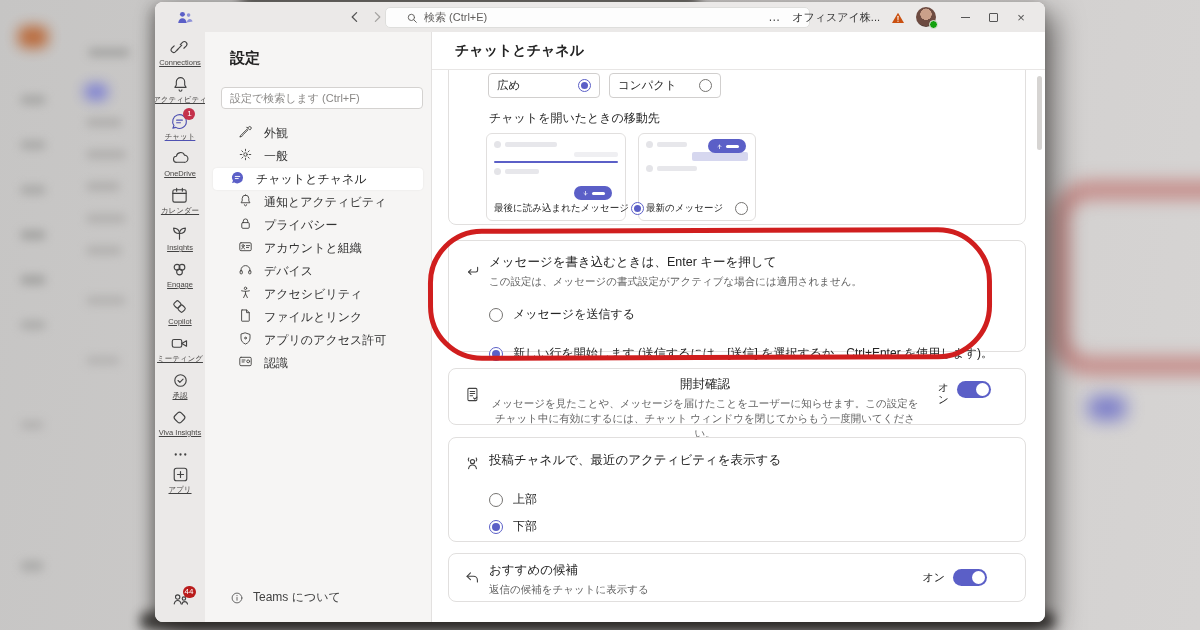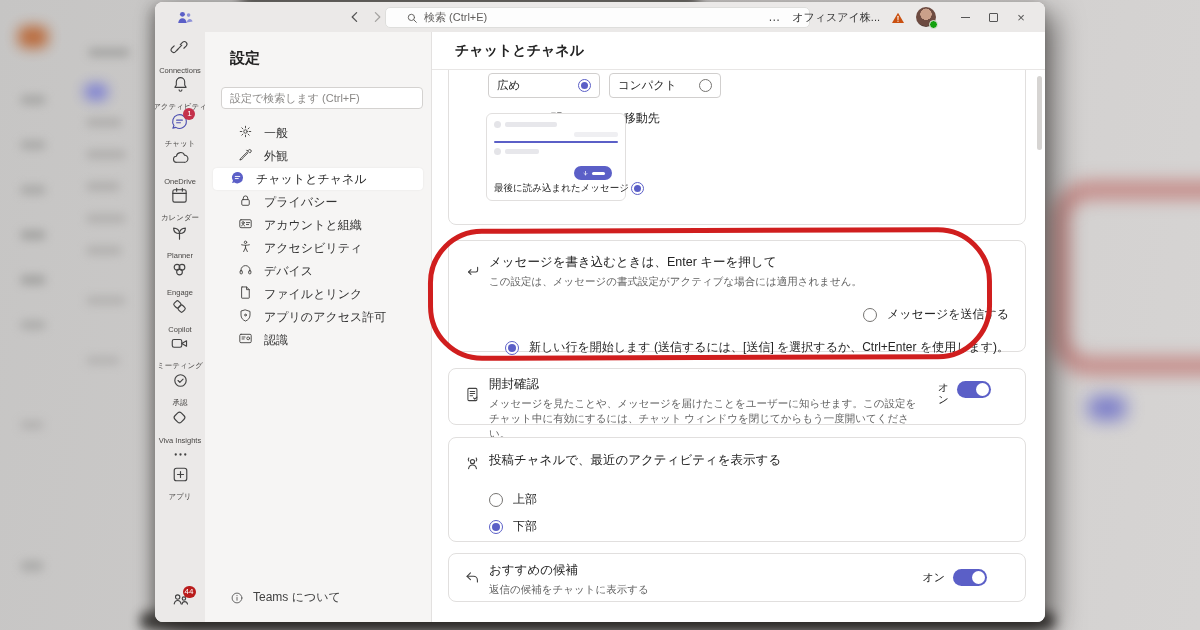--- a/index.html
+++ b/index.html
@@ -34,21 +34,21 @@
   .tb-status { position:absolute; right:-2px; bottom:-2px; width:9px; height:9px; border-radius:50%;
                background:#13a10e; border:1.5px solid #ebe9e8; }
   .wc { display:flex; align-items:center; gap:0; margin-left:4px; }
   .wc-btn { width:28px; height:30px; display:flex; align-items:center; justify-content:center; color:#555; font-size:13px; }
   .g-min { width:9px; height:1px; background:#555; }
   .g-max { width:9px; height:9px; border:1px solid #555; border-radius:1px; }
 
   
   .wbody { display:flex; height:590px; }
   .rail { width:50px; background:#ebe9e8; display:flex; flex-direction:column; align-items:center; padding-top:6px; flex:0 0 50px; }
-  .rail-item { position:relative; height:37px; display:flex; flex-direction:column; align-items:center; justify-content:space-between; color:#424242; }
+  .rail-item { position:relative; height:37px; display:flex; flex-direction:column; align-items:center; justify-content:flex-start; color:#424242;text-decoration:underline; }
   .rail-item .ri-ic { position:relative; width:19px; height:19px; }
   .rail-item .ri-ic svg { width:19px; height:19px; }
   .rail-item.accent { color:#4f52b2; }
   .ri-label { font-size:7.5px; color:#484644; margin-top:1px; white-space:nowrap; }
   .ri-badge { position:absolute; top:-4px; right:-6px; min-width:12px; height:12px; border-radius:7px; background:#c4314b;
               color:#fff; font-size:8px; line-height:12px; text-align:center; padding:0 2px; }
   .ri-badge.orange { background:#b91c1c; }
   .rail-item.short { height:20px; }
   .rail-bottom { margin-top:auto; margin-bottom:12px; }
 
@@ -73,21 +73,21 @@
   .card2 { top:170px; height:112px; }
   .card3 { top:298px; height:57px; }
   .card4 { top:367px; height:105px; }
   .card5 { top:483px; height:49px; }
 
   
   .density { position:absolute; left:39px; top:16px; display:flex; gap:9px; }
   .density-box { width:112px; height:25px; border:1px solid #d1cfce; border-radius:4px; display:flex; align-items:center;
                  justify-content:space-between; padding:0 8px; font-size:11.5px; color:#242424; background:#fff; }
   .ol-label { position:absolute; left:40px; top:53px; font-size:12px; color:#242424; }
-  .ol-cards { position:absolute; left:37px; top:56px; display:flex; gap:12px; }
+  .ol-cards { position:absolute; left:37px; top:76px; display:flex; gap:12px; }
   .olc { height:88px; border:1px solid #e1dfde; border-radius:6px; padding:7px 7px 5px; display:flex; flex-direction:column; background:#fff; }
   .olc-ill { flex:1; position:relative; }
   .olc-label { display:flex; align-items:center; justify-content:space-between; font-size:9.5px; color:#242424; white-space:nowrap; gap:2px; }
   .ir { display:flex; align-items:center; gap:4px; margin-bottom:4px; }
   .idot { width:7px; height:7px; border-radius:50%; background:#e4e4e8; flex:0 0 7px; }
   .ibar { height:5px; border-radius:2px; background:#e7e7eb; }
   .ibar.lav { background:#d6d7ef; }
   .idiv { height:2px; background:#5b5fc7; border-radius:1px; margin:3px 0 5px; }
   .pill { position:absolute; width:38px; height:14px; border-radius:8px; background:#5b5fc7; display:flex; align-items:center;
           justify-content:center; gap:3px; }
@@ -106,24 +106,24 @@
   .radio.sel::after { content:''; position:absolute; inset:2px; background:#5b5fc7; border-radius:50%; }
   .radio.sm { width:13px; height:13px; flex:0 0 13px; }
 
   .toggle { position:relative; width:34px; height:17px; border-radius:9px; background:#5b5fc7; display:inline-block; }
   .toggle .knob { position:absolute; right:2px; top:2px; width:13px; height:13px; border-radius:50%; background:#fff; }
   .tlabel { font-size:11px; color:#242424; }
   .tlabel.stacked { width:13px; line-height:1.15; word-break:break-all; font-size:10.5px; }
 
   .card2 .c-ic { top:22px; }
   .c2-body { padding:13px 16px 0 40px; }
-  #enter-opts { margin-top:17px; display:flex; flex-direction:column; gap:16px;align-items:flex-end; }
+  #enter-opts { margin-top:17px; display:flex; flex-direction:column; gap:22px; }
 
   .card3 .c-ic { top:17px; }
-  .c3-body { padding:7px 104px 0 40px; }
+  .c3-body { padding:7px 104px 0 40px;text-align:center; }
   .c3-toggle { position:absolute; right:34px; top:12px; display:flex; gap:6px; align-items:flex-start; }
 
   .card4 .c-ic { top:17px; }
   .c4-body { padding:14px 16px 0 40px; }
   #channel-opts { margin-top:22px; display:flex; flex-direction:column; gap:10px; }
 
   .card5 .c-ic { top:15px; }
   .c5-body { padding:8px 120px 0 40px; }
   .c5-toggle { position:absolute; right:38px; top:15px; display:flex; gap:8px; align-items:center; }
 
@@ -251,21 +251,21 @@
                 <path d="M3 7.8h14M7 2.4v3M13 2.4v3"></path>
               </svg></span>
             <div class="ri-label">カレンダー</div>
           </div>
           <div class="rail-item">
             <span class="ri-ic"><svg viewBox="0 0 20 20" fill="none" stroke="currentColor" stroke-width="1.2" stroke-linecap="round" stroke-linejoin="round">
                 <path d="M10 17v-6"></path>
                 <path d="M10 11C10 7.4 7.4 5.4 3.8 5.4c0 3.8 2.4 5.6 6.2 5.6z"></path>
                 <path d="M10 11c0-3.6 2.6-5.6 6.2-5.6 0 3.8-2.4 5.6-6.2 5.6z"></path>
               </svg></span>
-            <div class="ri-label">Planner</div>
+            <div class="ri-label">Insights</div>
           </div>
           <div class="rail-item">
             <span class="ri-ic"><svg viewBox="0 0 20 20" fill="none" stroke="currentColor" stroke-width="1.2" stroke-linecap="round" stroke-linejoin="round">
                 <circle cx="7.4" cy="7.6" r="3"></circle>
                 <circle cx="12.6" cy="7.6" r="3"></circle>
                 <circle cx="10" cy="12.6" r="3"></circle>
               </svg></span>
             <div class="ri-label">Engage</div>
           </div>
           <div class="rail-item">
@@ -318,68 +318,75 @@
               </svg><span class="ri-badge orange">44</span></span>
           </div>
         </nav>
 
       <aside class="settings">
         <div class="s-title">設定</div>
         <input class="s-search" placeholder="設定で検索します (Ctrl+F)" style="">
         <div id="s-nav">
             <div class="nav-item">
               <span><svg viewBox="0 0 20 20" fill="none" stroke="currentColor" stroke-width="1.25" stroke-linecap="round" stroke-linejoin="round">
+                  <path d="M3 17c2.1-.1 3.2-1 3.7-2.6L13 8.1 11.9 7l-6.4 6.3C4 14.5 3.1 15.3 3 17z"></path>
+                  <path d="m11.9 4.3 3.8 3.8 1.4-1.4a1.9 1.9 0 0 0-2.7-2.7l-1.1 1.1z"></path>
+                </svg></span>
+              <span>外観</span>
+            </div>
+            <div class="nav-item">
+              <span><svg viewBox="0 0 20 20" fill="none" stroke="currentColor" stroke-width="1.25" stroke-linecap="round" stroke-linejoin="round">
                   <circle cx="10" cy="10" r="2.3"></circle>
                   <path d="M10 3v2.1M10 14.9V17M3 10h2.1M14.9 10H17M5.1 5.1l1.5 1.5M13.4 13.4l1.5 1.5M14.9 5.1l-1.5 1.5M6.6 13.4l-1.5 1.5"></path>
                 </svg></span>
               <span>一般</span>
             </div>
-            <div class="nav-item">
-              <span><svg viewBox="0 0 20 20" fill="none" stroke="currentColor" stroke-width="1.25" stroke-linecap="round" stroke-linejoin="round">
-                  <path d="M3 17c2.1-.1 3.2-1 3.7-2.6L13 8.1 11.9 7l-6.4 6.3C4 14.5 3.1 15.3 3 17z"></path>
-                  <path d="m11.9 4.3 3.8 3.8 1.4-1.4a1.9 1.9 0 0 0-2.7-2.7l-1.1 1.1z"></path>
-                </svg></span>
-              <span>外観</span>
-            </div>
             <div class="nav-item sel">
               <span><svg viewBox="0 0 20 20" fill="none" stroke="currentColor" stroke-width="1.25" stroke-linecap="round" stroke-linejoin="round">
                   <path d="M17.4 10a7.4 7.4 0 1 0-13.4 4.3L2.6 17.4l3.3-.9A7.4 7.4 0 0 0 17.4 10z" fill="#5b5fc7" stroke="none"></path>
                   <path d="M7 8.6h6M7 11.4h4" stroke="#fff"></path>
                 </svg></span>
               <span>チャットとチャネル</span>
+            </div>
+            <div class="nav-item">
+              <span><svg viewBox="0 0 20 20" fill="none" stroke="currentColor" stroke-width="1.25" stroke-linecap="round" stroke-linejoin="round">
+                  <path d="M10 2.8a4.4 4.4 0 0 1 4.4 4.4v3.4l1.5 2.4H4.1l1.5-2.4V7.2A4.4 4.4 0 0 1 10 2.8z"></path>
+                  <path d="M8.5 15.6a1.5 1.5 0 0 0 3 0"></path>
+                </svg></span>
+              <span>通知とアクティビティ</span>
             </div>
             <div class="nav-item">
               <span><svg viewBox="0 0 20 20" fill="none" stroke="currentColor" stroke-width="1.25" stroke-linecap="round" stroke-linejoin="round">
                   <rect x="5" y="8.8" width="10" height="7.6" rx="1.5"></rect>
                   <path d="M7 8.8V6.9a3 3 0 0 1 6 0v1.9"></path>
                 </svg></span>
               <span>プライバシー</span>
             </div>
             <div class="nav-item">
               <span><svg viewBox="0 0 20 20" fill="none" stroke="currentColor" stroke-width="1.25" stroke-linecap="round" stroke-linejoin="round">
                   <rect x="2.4" y="5" width="15.2" height="10.6" rx="1.6"></rect>
                   <circle cx="6.8" cy="9" r="1.5"></circle>
                   <path d="M4.9 13.2c.4-1.2 1-1.8 1.9-1.8s1.5.6 1.9 1.8M11.2 8.8h4.4M11.2 11.4h3"></path>
                 </svg></span>
               <span>アカウントと組織</span>
             </div>
             <div class="nav-item">
               <span><svg viewBox="0 0 20 20" fill="none" stroke="currentColor" stroke-width="1.25" stroke-linecap="round" stroke-linejoin="round">
-                  <circle cx="10" cy="4.4" r="1.6"></circle>
-                  <path d="M4.8 7.7c3.5.9 6.9.9 10.4 0M10 8.6v3.2M10 11.8l-2.5 5M10 11.8l2.5 5"></path>
-                </svg></span>
-              <span>アクセシビリティ</span>
-            </div>
-            <div class="nav-item">
-              <span><svg viewBox="0 0 20 20" fill="none" stroke="currentColor" stroke-width="1.25" stroke-linecap="round" stroke-linejoin="round">
                   <path d="M4 12.4v-1.6a6 6 0 0 1 12 0v1.6"></path>
                   <rect x="2.8" y="11.4" width="3" height="4.4" rx="1.2"></rect>
                   <rect x="14.2" y="11.4" width="3" height="4.4" rx="1.2"></rect>
                 </svg></span>
               <span>デバイス</span>
+            </div>
+            <div class="nav-item">
+              <span><svg viewBox="0 0 20 20" fill="none" stroke="currentColor" stroke-width="1.25" stroke-linecap="round" stroke-linejoin="round">
+                  <circle cx="10" cy="4.4" r="1.6"></circle>
+                  <path d="M4.8 7.7c3.5.9 6.9.9 10.4 0M10 8.6v3.2M10 11.8l-2.5 5M10 11.8l2.5 5"></path>
+                </svg></span>
+              <span>アクセシビリティ</span>
             </div>
             <div class="nav-item">
               <span><svg viewBox="0 0 20 20" fill="none" stroke="currentColor" stroke-width="1.25" stroke-linecap="round" stroke-linejoin="round">
                   <path d="M5.4 2.6h6L15 6.2V17a.6.6 0 0 1-.6.6H5.4a.6.6 0 0 1-.6-.6V3.2a.6.6 0 0 1 .6-.6z"></path>
                   <path d="M11.4 2.6V6.2H15"></path>
                 </svg></span>
               <span>ファイルとリンク</span>
             </div>
             <div class="nav-item">
               <span><svg viewBox="0 0 20 20" fill="none" stroke="currentColor" stroke-width="1.25" stroke-linecap="round" stroke-linejoin="round">
@@ -445,20 +452,45 @@
                         <path d="M10 4v10M5.5 9.5 10 14l4.5-4.5"></path>
                       </svg>
                       <span class="pbar"></span>
                     </span>
                   </div>
                   <div class="olc-label">
                     <span>最後に読み込まれたメッセージ</span>
                     <span class="radio sel sm"></span>
                   </div>
                 </div>
+                <div class="olc" style="width: 118px;">
+                  <div class="olc-ill">
+                    <div class="ir">
+                      <span class="idot"></span>
+                      <span class="ibar" style="width:30px"></span>
+                    </div>
+                    <div class="ir" style="justify-content:flex-end">
+                      <span class="ibar lav" style="width:56px;height:9px"></span>
+                    </div>
+                    <div class="ir">
+                      <span class="idot"></span>
+                      <span class="ibar" style="width:40px"></span>
+                    </div>
+                    <span class="pill" style="right:2px;top:-2px">
+                      <svg viewBox="0 0 20 20" fill="none" stroke="currentColor" stroke-width="2" stroke-linecap="round" stroke-linejoin="round">
+                        <path d="M10 16V6M5.5 10.5 10 6l4.5 4.5"></path>
+                      </svg>
+                      <span class="pbar"></span>
+                    </span>
+                  </div>
+                  <div class="olc-label">
+                    <span>最新のメッセージ</span>
+                    <span class="radio sm"></span>
+                  </div>
+                </div>
               </div>
           </section>
 
           <section class="card card2">
             <span class="c-ic">
               <svg viewBox="0 0 20 20" fill="none" stroke="currentColor" stroke-width="1.3" stroke-linecap="round" stroke-linejoin="round">
                   <path d="M16 5.2v3.4a2 2 0 0 1-2 2H5.4"></path>
                   <path d="M8.2 7.8 5.4 10.6l2.8 2.8"></path>
                 </svg>
             </span>

